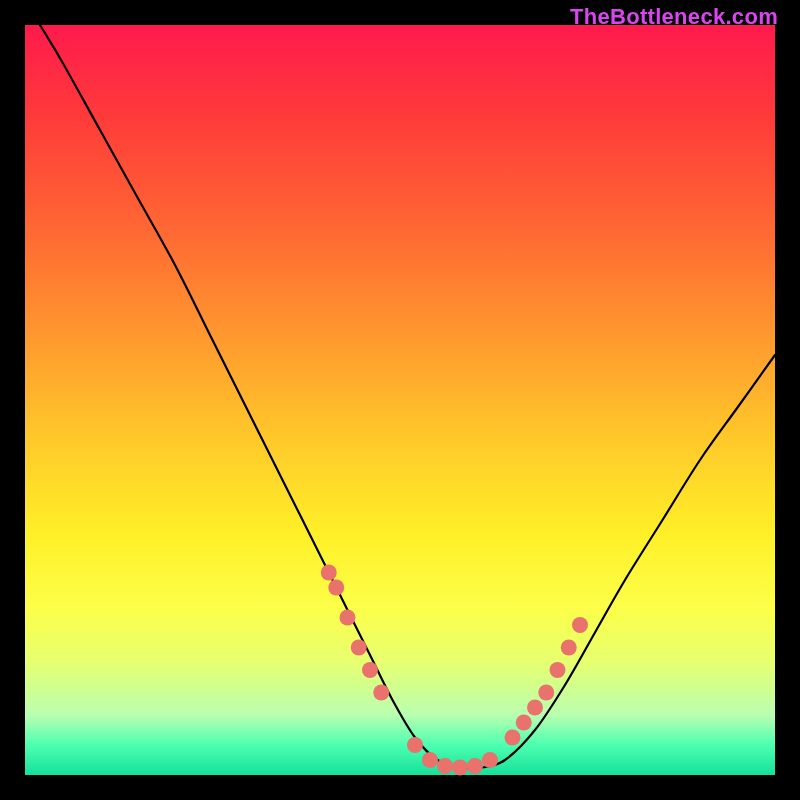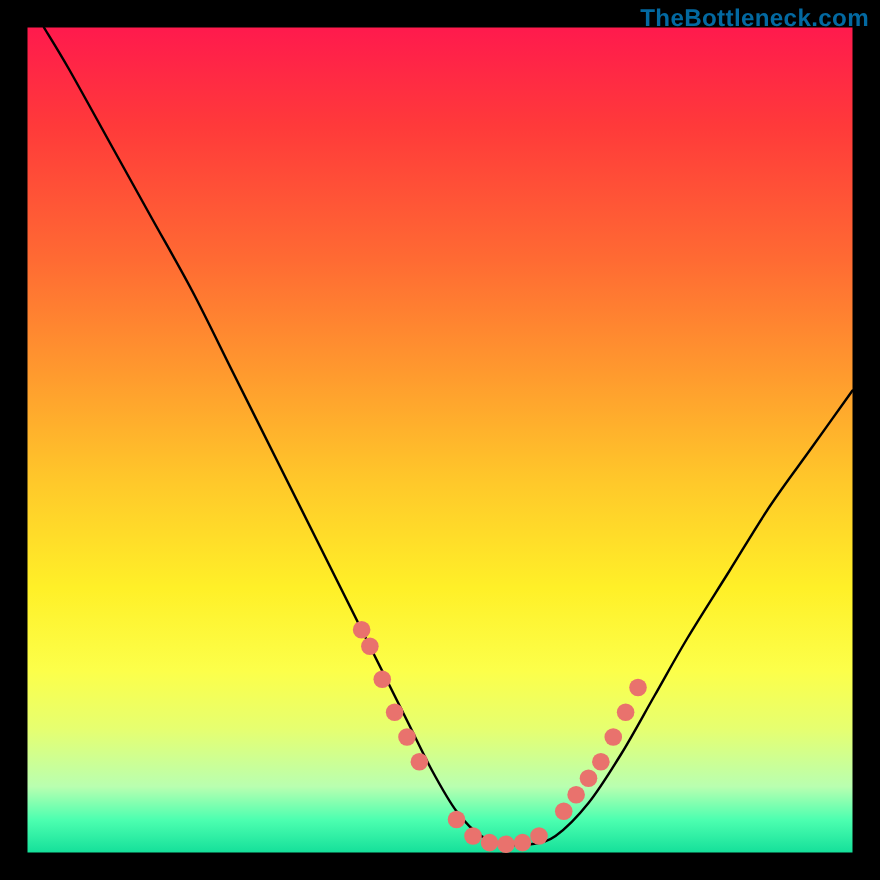--- a/index.html
+++ b/index.html
@@ -34,22 +34,22 @@
       #fff028 68%,
       #fcff4a 78%,
       #e6ff70 85%,
       #b9ffb0 92%,
       #4dffb0 96%,
       #15e09a 100%);
   }
   .watermark {
     position: absolute;
     top: 4px;
-    right: 10px;
-    color: #0369a1;
+    right: 22px;
+    color: #d946ef;
     font-size: 22px;
     font-weight: 600;
     letter-spacing: 0.3px;
     user-select: none;
   }
   svg.curve {
     position: absolute;
     left: 0;
     top: 0;
     width: 750px;

